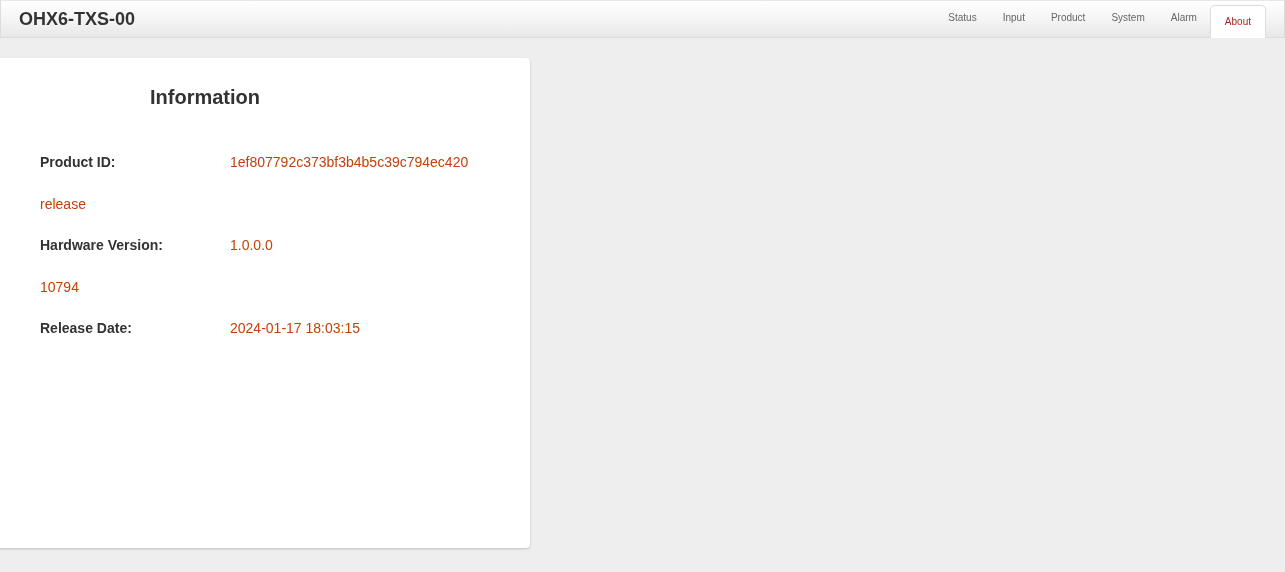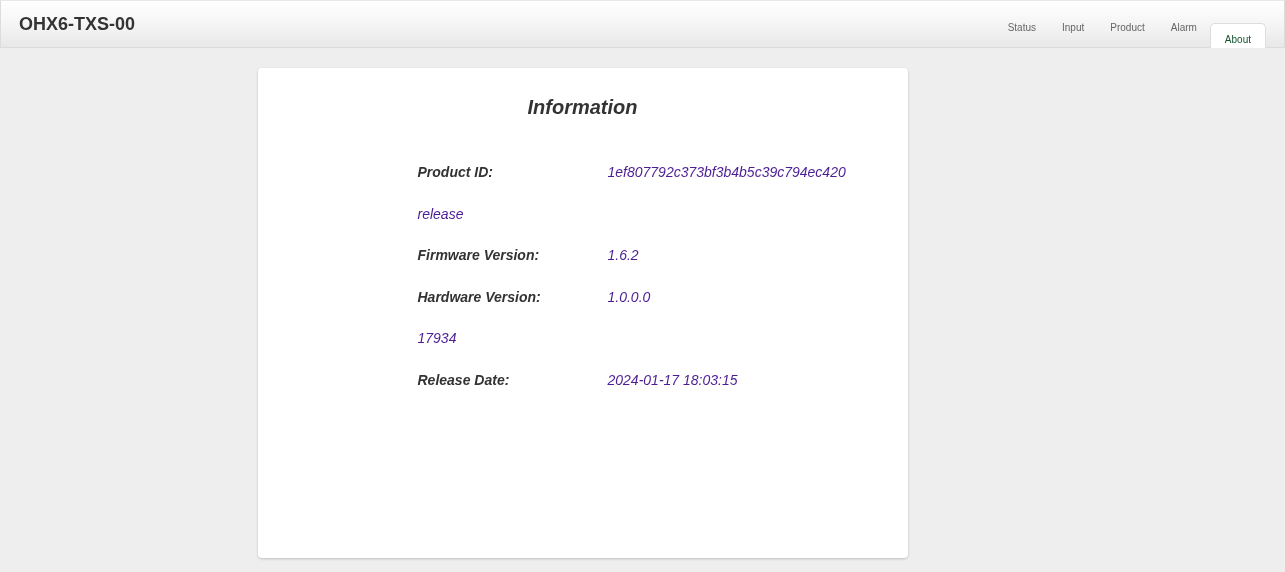--- a/index.html
+++ b/index.html
@@ -8,21 +8,21 @@
       box-sizing: border-box;
     }
     body {
       font-family: "Helvetica Neue", Helvetica, Arial, sans-serif;
       background: #eeeeee;
       width: 1285px;
       height: 572px;
       overflow: hidden;
     }
     .header {
-      height: 48px;
+      height: 38px;
       background: linear-gradient(to bottom, #ffffff 0%, #f5f5f5 50%, #e8e8e8 100%);
       border: 1px solid #dcdcdc;
       border-top: 1px solid #e8e8e8;
       display: flex;
       align-items: center;
       justify-content: space-between;
       padding: 0 18px 0 18px;
     }
     .logo {
       font-size: 18px;
@@ -36,35 +36,34 @@
       gap: 0;
     }
     .nav-tab {
       color: #666666;
       font-size: 10px;
       padding: 10px 13px 12px 13px;
       cursor: pointer;
       line-height: 1.4;
     }
     .nav-tab.active {
-      color: #14532d;
+      color: #b91c1c;
       background: #ffffff;
       border: 1px solid #dddddd;
       border-bottom: none;
       border-top-left-radius: 5px;
       border-top-right-radius: 5px;
-      padding: 9px 14px 1px 14px;
+      padding: 9px 14px 9px 14px;
       margin-bottom: -1px;
       text-align: center;
     }
     .container {
       padding: 20px 0 0 0;
       display: flex;
-      justify-content: center;
-      font-style: italic;
+      justify-content: flex-start;
     }
     .card {
       width: 650px;
       min-height: 490px;
       background: #ffffff;
       border-radius: 4px;
       box-shadow: 0 1px 3px rgba(0,0,0,0.12), 0 1px 2px rgba(0,0,0,0.08);
       padding: 28px 0 20px 0;
       margin-left: -120px;
     }
@@ -85,58 +84,55 @@
       font-size: 14px;
       line-height: 1.4;
     }
     .info-label {
       width: 190px;
       font-weight: bold;
       color: #333333;
       flex-shrink: 0;
     }
     .info-value {
-      color: #4c1d95;
+      color: #c2410c;
     }
   </style>
 </head>
 <body>
 
 <div class="header">
   <div class="logo">OHX6-TXS-00</div>
   <div class="nav-tabs">
     <div class="nav-tab">Status</div>
     <div class="nav-tab">Input</div>
     <div class="nav-tab">Product</div>
+    <div class="nav-tab">System</div>
     <div class="nav-tab">Alarm</div>
     <div class="nav-tab active">About</div>
   </div>
 </div>
 
 <div class="container">
   <div class="card">
     <div class="card-title">Information</div>
     <div class="info-list">
       <div class="info-row">
         <div class="info-label">Product ID:</div>
         <div class="info-value">1ef807792c373bf3b4b5c39c794ec420</div>
       </div>
       <div class="info-row">
         <div class="info-value">release</div>
       </div>
       <div class="info-row">
-        <div class="info-label">Firmware Version:</div>
-        <div class="info-value">1.6.2</div>
-      </div>
-      <div class="info-row">
         <div class="info-label">Hardware Version:</div>
         <div class="info-value">1.0.0.0</div>
       </div>
       <div class="info-row">
-        <div class="info-value">17934</div>
+        <div class="info-value">10794</div>
       </div>
       <div class="info-row">
         <div class="info-label">Release Date:</div>
         <div class="info-value">2024-01-17 18:03:15</div>
       </div>
       <div class="info-row">
       </div>
     </div>
   </div>
 </div>

